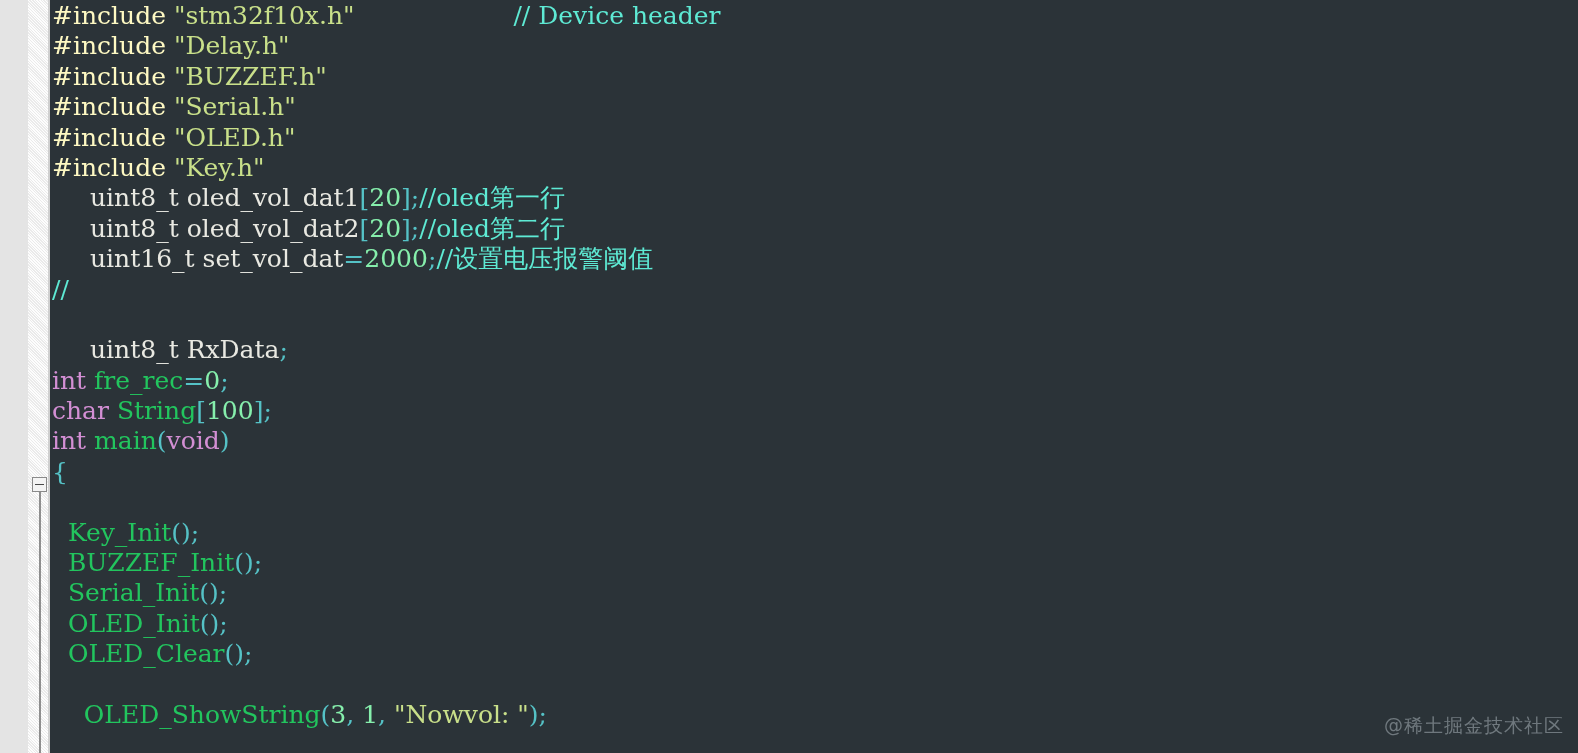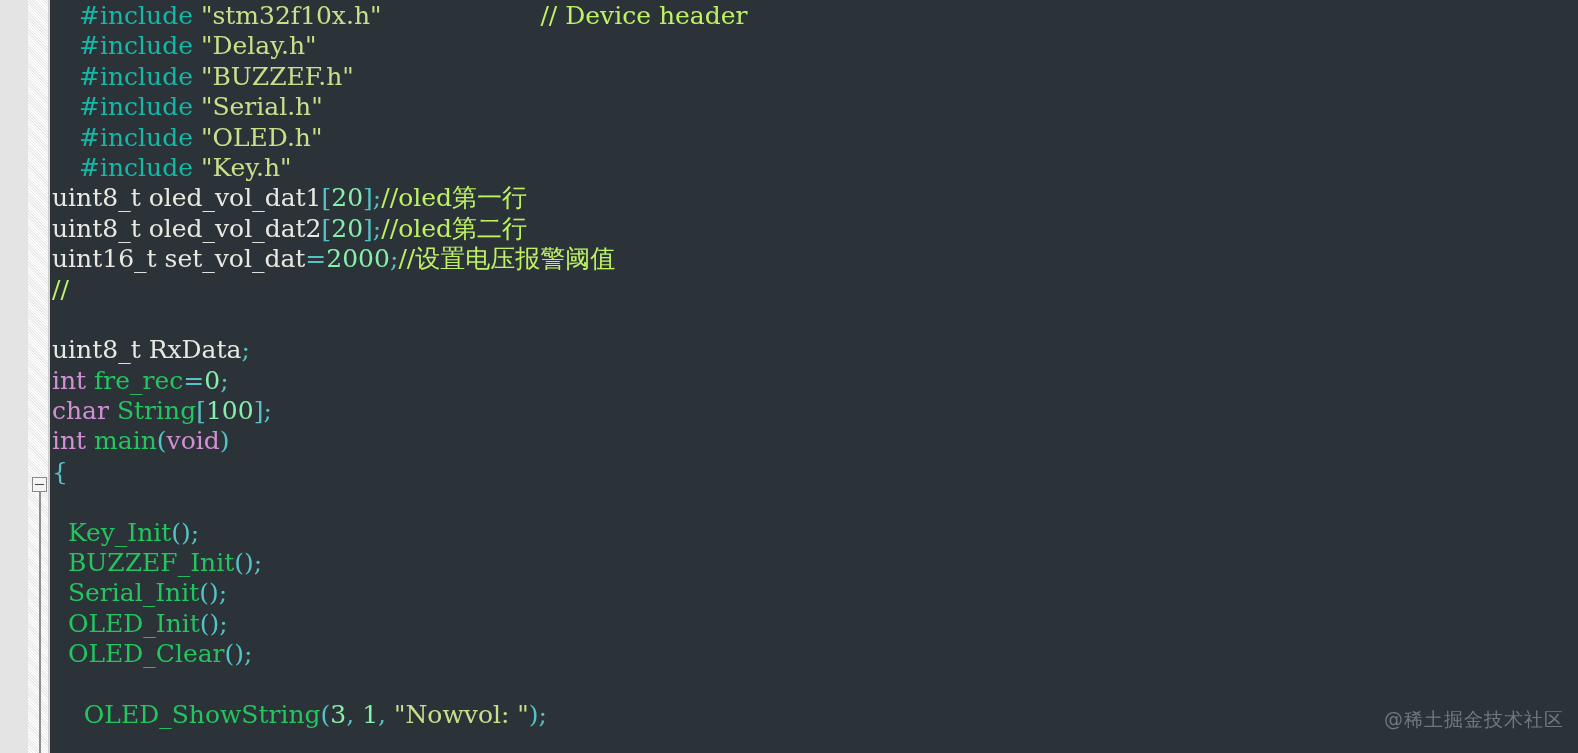--- a/index.html
+++ b/index.html
@@ -103,34 +103,34 @@
     line-height: 30.4px;
     letter-spacing: 0px;
     color: #e8e8e0;
   }
   .line {
     height: 30.4px;
     white-space: pre;
   }
 
   
-  .tok-pre      { color: #14b8a6; margin-left: 27px; }   
+  .tok-pre      { color: #fef9c3; }   
   .tok-str      { color: #c9e08a; }   
-  .tok-cmt      { color: #bef264; }   
-  .tok-type     { color: #e9e9e2; }   
+  .tok-cmt      { color: #5eead4; }   
+  .tok-type     { color: #e9e9e2; margin-left: 38px; }   
   .tok-kw       { color: #d38fd4; }   
   .tok-num      { color: #86efac; }   
   .tok-punct    { color: #55c2c6; }   
   .tok-ident    { color: #22c55e; }   
 
   
   .watermark {
     position: absolute;
     right: 14px;
-    bottom: 20px;
+    bottom: 14px;
     font-family: "DejaVu Sans", "Liberation Sans", sans-serif;
     font-size: 19px;
     color: rgba(180, 190, 195, 0.50);
     letter-spacing: 1px;
     z-index: 9;
     user-select: none;
   }
 </style>
 </head>
 <body>

